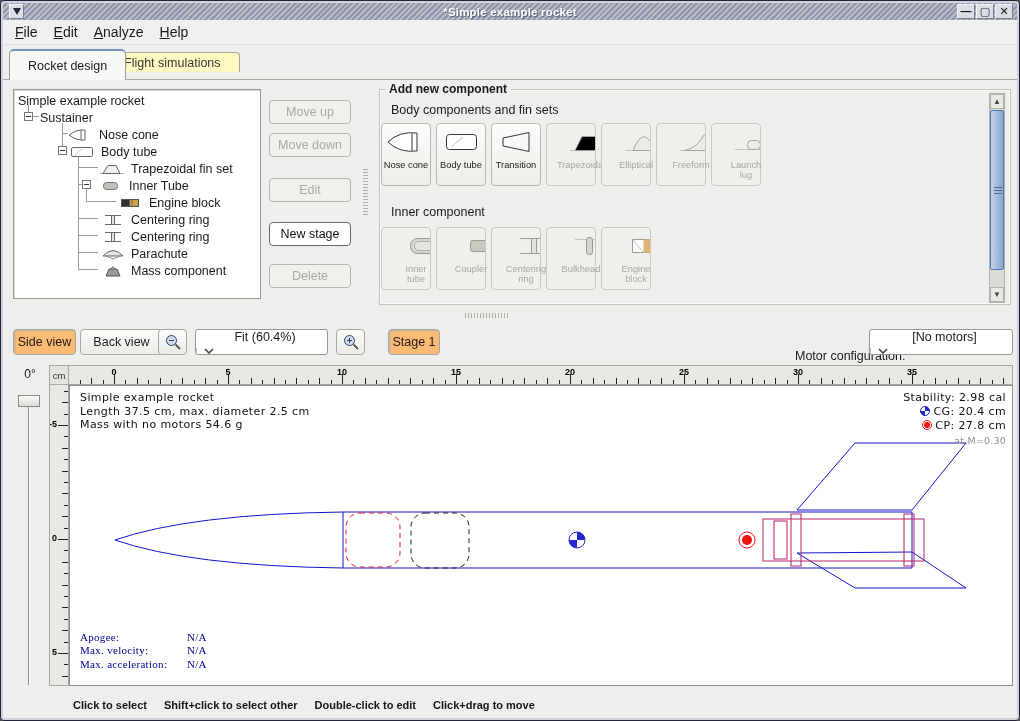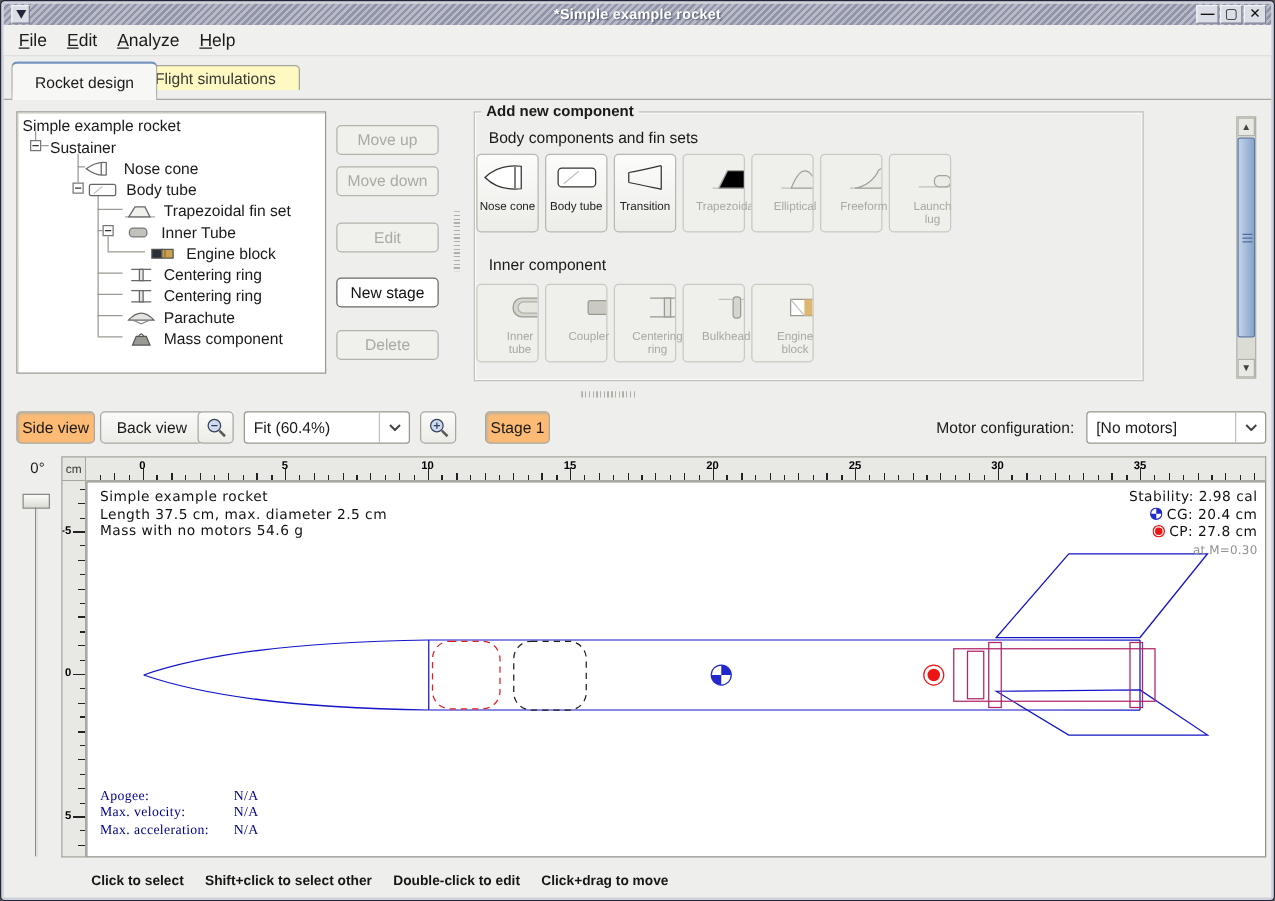--- a/index.html
+++ b/index.html
@@ -42,21 +42,21 @@
   .ticon{display:inline-flex;margin-right:5px;}
   .handle{position:absolute;width:9px;height:9px;background:#fff;border:1px solid #777;}
   .handle::after{content:"";position:absolute;left:1px;top:3px;width:5px;height:1px;background:#333;}
   .tline{position:absolute;background:#9a9a94;}
   
   .sbtn{position:absolute;left:268px;width:82px;height:24px;border:1px solid #b4b4ac;border-radius:4px;
     background:linear-gradient(#fbfbfa,#ebebe7);font-size:12.5px;display:flex;align-items:center;justify-content:center;}
   .sbtn.disabled{color:#aaaaa2;background:#f0f0ec;}
   .sbtn.strong{background:#fff;border-color:#6a6a64;color:#111;}
   
-  .group{position:absolute;left:378px;top:88px;width:536px;height:216px;
+  .group{position:absolute;left:378px;top:88px;width:632px;height:216px;
     border:1px solid #c2c2ba;box-shadow:inset 0 0 0 1px #fafaf8;}
   .group-title{position:absolute;left:5px;top:-8px;background:#eeeeec;padding:0 4px;
     font-size:12px;font-weight:bold;}
   .seclabel{position:absolute;font-size:12.5px;}
   .cbtn{position:absolute;width:50px;height:63px;border:1px solid #b8b8b0;border-radius:4px;
     background:linear-gradient(#fcfcfb,#ececе8);background:linear-gradient(#fcfcfb,#ececе8);
     background:linear-gradient(#fcfcfb,#ecece8);display:flex;flex-direction:column;align-items:center;}
   .cbtn .cicon{flex:0 0 36px;display:flex;align-items:center;justify-content:center;width:100%;}
   .cbtn .clabel{font-size:9.3px;line-height:10px;text-align:center;color:#222;}
   .cbtn.disabled{background:#efefeb;border-color:#c9c9c2;padding-left:20px;}
@@ -71,24 +71,24 @@
   
   .split-dots-v{position:absolute;left:362px;top:168px;width:5px;height:48px;
     background:repeating-linear-gradient(#b0b0a8 0 1px,transparent 1px 3px);}
   .split-dots-h{position:absolute;left:464px;top:312px;width:44px;height:5px;
     background:repeating-linear-gradient(90deg,#b0b0a8 0 1px,transparent 1px 3px);}
   
   .tbtn{position:absolute;top:328px;height:26px;border:1px solid #a8a8a0;border-radius:4px;
     background:linear-gradient(#fbfbfa,#ebebe7);font-size:12.5px;display:flex;align-items:center;justify-content:center;}
   .tbtn.pressed{background:#fdba74;box-shadow:inset 1px 1px 2px #b3b3ab;text-align:center;}
   .combo{position:absolute;top:328px;height:26px;background:#fff;border:1px solid #98988f;border-radius:3px;
-    font-size:12.5px;display:flex;align-items:center;}
+    font-size:12.5px;display:flex;align-items:center;flex-direction:column;}
   .combo .val{flex:1;padding-left:7px;}
   .combo .dd{width:24px;align-self:stretch;border-left:1px solid #c2c2ba;display:flex;align-items:center;justify-content:center;}
-  .toollabel{position:absolute;top:328px;height:26px;display:flex;align-items:center;font-size:12.5px;}
+  .toollabel{position:absolute;top:342px;height:26px;display:flex;align-items:center;font-size:12.5px;margin-left:46px;}
   
   .rot-label{position:absolute;left:12px;top:366px;width:34px;text-align:center;font-size:12px;}
   .slider-track{position:absolute;left:27px;top:396px;width:2px;height:288px;background:#8a8a84;border-right:1px solid #fff;}
   .slider-handle{position:absolute;left:17px;top:394px;width:22px;height:12px;background:linear-gradient(#fafaf8,#dcdcd6);
     border:1px solid #8a8a84;}
   .corner-cm{position:absolute;left:48px;top:364px;width:20px;height:20px;background:#e4e4e0;
     border:1px solid #a8a8a0;font-size:9.5px;display:flex;align-items:center;justify-content:center;color:#333;}
   .hruler{position:absolute;left:68px;top:364px;width:944px;height:20px;background:#e8e8e4;border:1px solid #a8a8a0;border-left:none;}
   .vruler{position:absolute;left:48px;top:384px;width:20px;height:301px;background:#e8e8e4;border:1px solid #a8a8a0;border-top:none;}
   .canvas{position:absolute;left:68px;top:384px;width:944px;height:301px;background:#fff;border:1px solid #90908a;}

